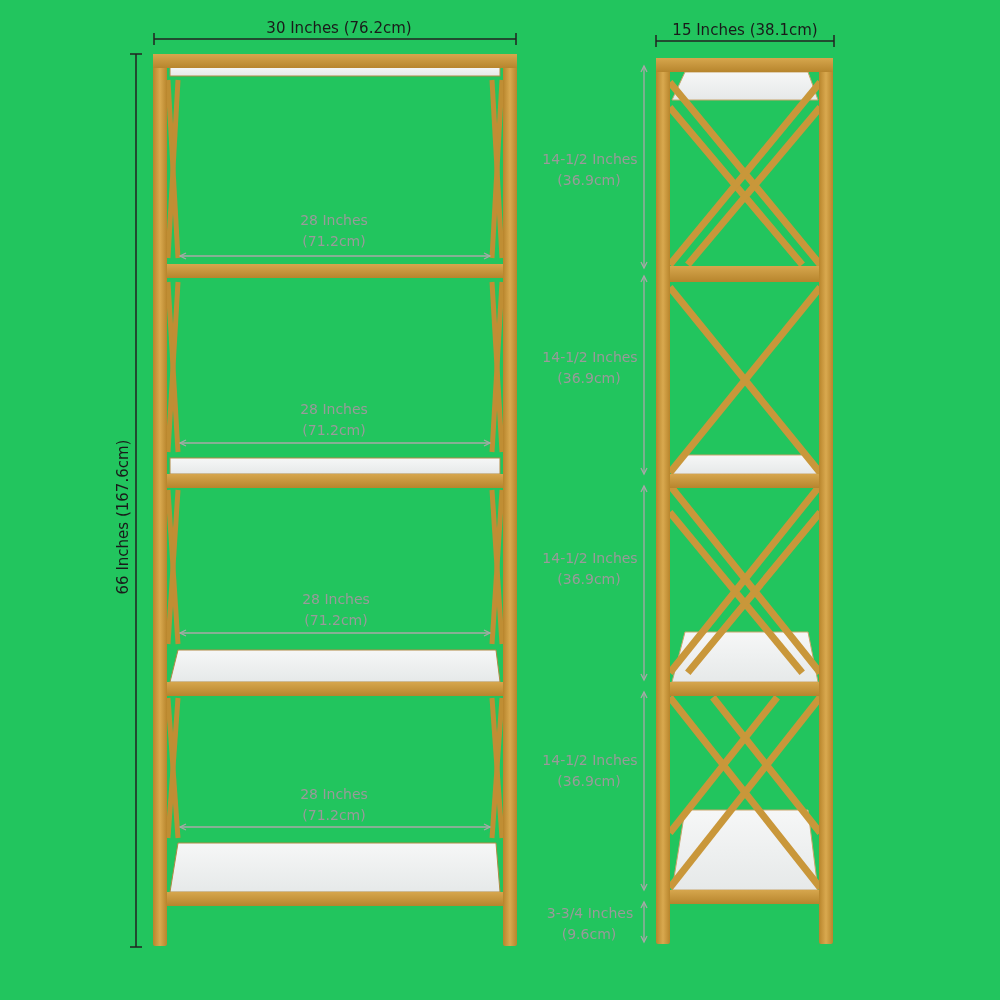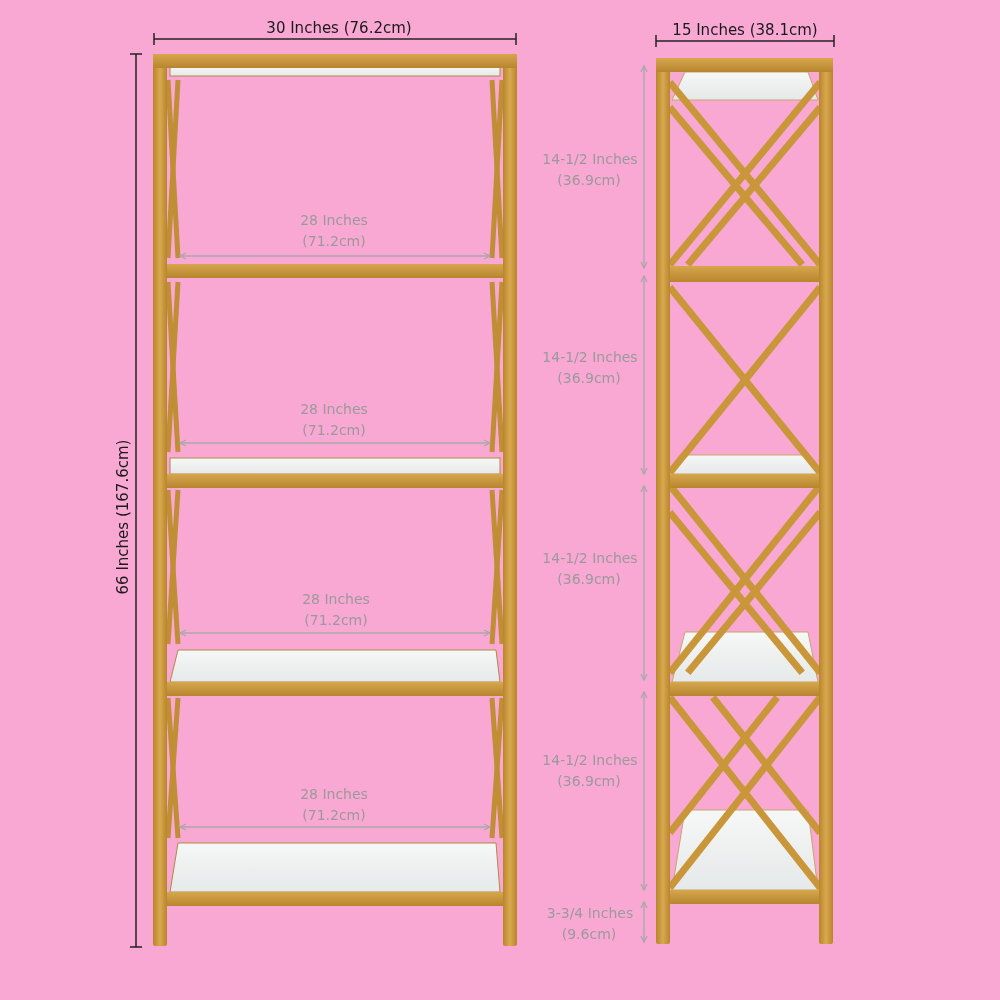--- a/index.html
+++ b/index.html
@@ -1,16 +1,16 @@
 <!DOCTYPE html>
 <html><head>
 <meta charset="utf-8">
 <style>
   html, body { margin: 0; padding: 0; background: #ffffff; }
-  #stage { position: relative; width: 1000px; height: 1000px; background: #f9a8d4; overflow: hidden; }
+  #stage { position: relative; width: 1000px; height: 1000px; background: #22c55e; overflow: hidden; }
   svg { position: absolute; left: 0; top: 0; }
   .dim-dark { font-family: "DejaVu Sans", sans-serif; font-size: 15px; fill: #1a1a1a; }
   .dim-gray { font-family: "DejaVu Sans", sans-serif; font-size: 14px; fill: #9a9a9a; }
 </style>
 </head>
 <body>
 
 <div id="stage">
 <svg width="1000" height="1000" viewBox="0 0 1000 1000">
   <defs>

